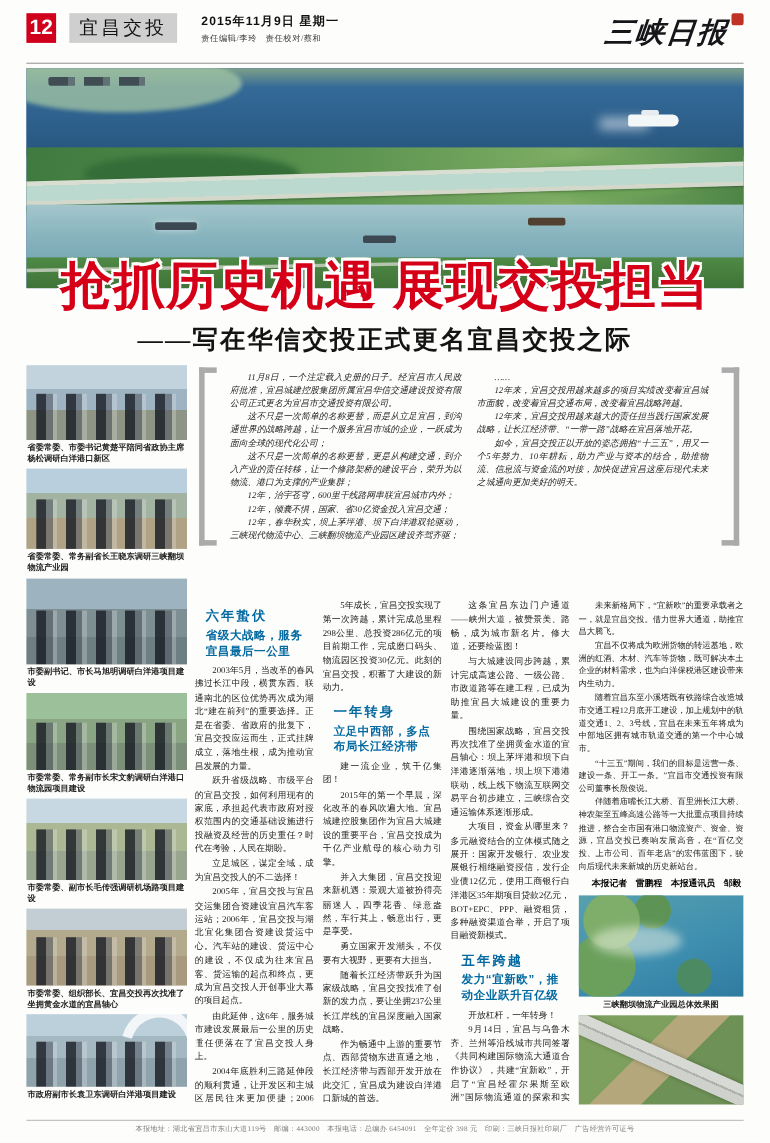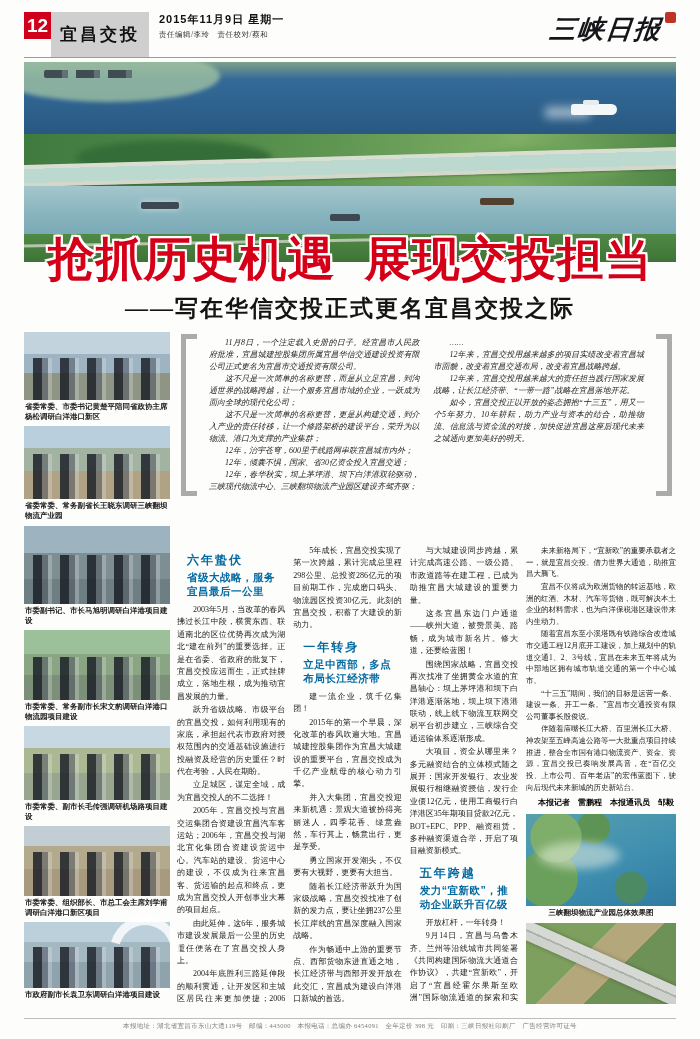--- a/index.html
+++ b/index.html
@@ -2,23 +2,23 @@
 <html><head>
 <meta charset="utf-8">
 <style>
   * { margin:0; padding:0; box-sizing:border-box; }
   html,body { background:#e8e8e4; }
   body { font-family:"Liberation Serif","DejaVu Serif",serif; }
   .page { position:relative; width:700px; height:1039px; margin:0 auto; background:#fdfdfb; overflow:hidden; }
 
   
   .header { display:flex; justify-content:space-between; align-items:flex-start; margin:12px 24px 0 24px; height:42px; }
-  .header-left { display:flex; align-items:flex-start; gap:0; }
+  .header-left { display:flex; align-items:flex-start; gap:12px; }
   .pageno { width:27px; height:27px; background:#d0001c; color:#fff; font-family:"Liberation Sans",sans-serif; font-weight:bold; font-size:19px; display:flex; align-items:center; justify-content:center; }
-  .section-box { height:45px; background:#cfcfcf; color:#111; font-weight:bold; font-size:17px; letter-spacing:3px; display:flex; align-items:center; padding:0 9px; font-family:"Liberation Sans",sans-serif; }
+  .section-box { height:27px; background:#cfcfcf; color:#111; font-weight:normal; font-size:17px; letter-spacing:3px; display:flex; align-items:center; padding:0 9px; font-family:"Liberation Sans",sans-serif; }
   .date-block { margin-left:10px; }
   .date-line { font-family:"Liberation Sans",sans-serif; font-weight:bold; font-size:11px; color:#111; letter-spacing:1px; }
   .credits-line { font-size:7.5px; color:#333; margin-top:3px; letter-spacing:.5px; }
   .masthead { position:relative; padding-right:14px; }
   .masthead-text { font-family:"DejaVu Serif",serif; font-style:italic; font-weight:bold; font-size:26px; color:#15151a; transform:skewX(-6deg); letter-spacing:2px; }
   .seal { position:absolute; right:0; top:0; width:11px; height:11px; background:#c03126; border-radius:2px; }
   .header-rule { margin:3px 24px 0 24px; border-bottom:1.5px solid #9b9b9b; }
 
   
   .banner { position:relative; margin:4px 24px 0 24px; height:200px; overflow:hidden; background:#2f6492; }
@@ -33,21 +33,21 @@
   .b-channel { position:absolute; left:-2%; top:47%; width:104%; height:11%; background:linear-gradient(180deg,#d9ded2 0 18%,#bcd9d0 18% 82%,#d3d8cb 82% 100%); transform:rotate(-1.6deg); box-shadow:0 1px 2px rgba(0,0,0,.25); }
   .b-river { position:absolute; left:0; top:62%; width:100%; height:26%; background:linear-gradient(180deg,#a4c6cb 0%,#85b2bd 60%,#79a8b4 100%); }
   .b-barge { position:absolute; height:7px; background:#3c4852; border-radius:2px; }
   .b-barge.one { left:18%; top:70%; width:38px; box-shadow:0 0 6px rgba(255,255,255,.5); }
   .b-barge.two { left:47%; top:76%; width:30px; }
   .b-barge.three { left:70%; top:68%; width:34px; background:#51402f; }
   .b-bank { position:absolute; left:0; bottom:0; width:100%; height:14%; background:linear-gradient(180deg,#4f8a45,#3f7338); }
   .b-road { position:absolute; left:0; bottom:9%; width:60%; height:3px; background:#cfd4c8; transform:rotate(-1deg); opacity:.8; }
 
   
-  .headline { position:relative; z-index:3; margin-top:-34px; text-align:center; font-family:Liberation Mono, monospace; font-weight:900; font-size:47px; letter-spacing:1px; color:#d50018;
+  .headline { position:relative; z-index:3; margin-top:-34px; text-align:center; font-family:Liberation Sans, sans-serif; font-weight:900; font-size:47px; letter-spacing:1px; color:#d50018;
     text-shadow:-2px 0 0 #fff,2px 0 0 #fff,0 -2px 0 #fff,0 2px 0 #fff,-2px -2px 0 #fff,2px 2px 0 #fff,-2px 2px 0 #fff,2px -2px 0 #fff; white-space:nowrap; }
   .subhead { text-align:center; font-size:23px; font-weight:bold; color:#141414; letter-spacing:2px; margin-top:2px; }
 
   
   .content-row { display:flex; gap:7px; margin:8px 24px 0 24px; height:672px; }
 
   
   .left-strip { flex:0 0 146px; display:flex; flex-direction:column; }
   .lphoto { position:relative; width:146px; overflow:hidden; }
   .lphoto::after { content:""; position:absolute; left:6%; right:6%; bottom:0; height:62%; background:repeating-linear-gradient(90deg,rgba(24,28,36,.82) 0 9px,rgba(78,84,96,.55) 9px 15px,rgba(245,245,245,.25) 15px 19px,transparent 19px 27px); }
@@ -142,21 +142,21 @@
       <div class="lcap">省委常委、市委书记黄楚平陪同省政协主席杨松调研白洋港口新区</div>
       <div class="lphoto lp2"></div>
       <div class="lcap">省委常委、常务副省长王晓东调研三峡翻坝物流产业园</div>
       <div class="lphoto lp3"></div>
       <div class="lcap">市委副书记、市长马旭明调研白洋港项目建设</div>
       <div class="lphoto lp4"></div>
       <div class="lcap">市委常委、常务副市长宋文豹调研白洋港口物流园项目建设</div>
       <div class="lphoto lp5"></div>
       <div class="lcap">市委常委、副市长毛传强调研机场路项目建设</div>
       <div class="lphoto lp6"></div>
-      <div class="lcap">市委常委、组织部长、市总工会主席刘学甫调研白洋港口新区项目</div>
+      <div class="lcap">市委常委、组织部长、宜昌交投再次找准了坐拥黄金水道的宜昌轴心</div>
       <div class="lphoto lp7"></div>
       <div class="lcap">市政府副市长袁卫东调研白洋港项目建设</div>
       <div class="strip-watermark"></div>
     </div>
 
     <div class="right-main">
 
       <div class="intro">
         <div class="bracket l"></div>
         <div class="bracket r"></div>
@@ -207,22 +207,22 @@
           <p>建一流企业，筑千亿集团！</p>
           <p>2015年的第一个早晨，深化改革的春风吹遍大地。宜昌城建控股集团作为宜昌大城建设的重要平台，宜昌交投成为千亿产业航母的核心动力引擎。</p>
           <p>并入大集团，宜昌交投迎来新机遇：景观大道被扮得亮丽迷人，四季花香、绿意盎然，车行其上，畅意出行，更是享受。</p>
           <p>勇立国家开发潮头，不仅要有大视野，更要有大担当。</p>
           <p>随着长江经济带跃升为国家级战略，宜昌交投找准了创新的发力点，要让坐拥237公里长江岸线的宜昌深度融入国家战略。</p>
           <p>作为畅通中上游的重要节点、西部货物东进直通之地，长江经济带与西部开发开放在此交汇，宜昌成为建设白洋港口新城的首选。</p>
           <p>这意味着依托三峡大坝，“水——陆——水”翻坝转运组合港口之间互联互通能力得到提升，线上线下物流互联网交易平台初步建立，三峡翻坝物流转运体系逐渐形成。国家战略、宜昌担当、交投作为，源自一分责任，源自一分担当。</p>
         </div>
 
         <div class="col">
+          <p>这条宜昌东边门户通道——峡州大道，被赞景美、路畅，成为城市新名片。修大道，还要绘蓝图！</p>
           <p>与大城建设同步跨越，累计完成高速公路、一级公路、市政道路等在建工程，已成为助推宜昌大城建设的重要力量。</p>
-          <p>这条宜昌东边门户通道——峡州大道，被赞景美、路畅，成为城市新名片。修大道，还要绘蓝图！</p>
           <p>围绕国家战略，宜昌交投再次找准了坐拥黄金水道的宜昌轴心：坝上茅坪港和坝下白洋港逐渐落地，坝上坝下港港联动，线上线下物流互联网交易平台初步建立，三峡综合交通运输体系逐渐形成。</p>
           <p>大项目，资金从哪里来？多元融资结合的立体模式随之展开：国家开发银行、农业发展银行相继融资授信，发行企业债12亿元，使用工商银行白洋港区35年期项目贷款2亿元，BOT+EPC、PPP、融资租赁，多种融资渠道合举，开启了项目融资新模式。</p>
           <div class="sec-head">
             <div class="t1">五年跨越</div>
             <div class="t2">发力“宜新欧”，推动企业跃升百亿级</div>
           </div>
           <p>开放杠杆，一年转身！</p>
           <p>9月14日，宜昌与乌鲁木齐、兰州等沿线城市共同签署《共同构建国际物流大通道合作协议》，共建“宜新欧”，开启了“宜昌经霍尔果斯至欧洲”国际物流通道的探索和实践。</p>
           <p>作为长江中上游直达欧洲的国际货运通道，“宜新欧”既是宜昌对外开放的新引擎，也让宜昌站上了开放前沿。</p>
         </div>

